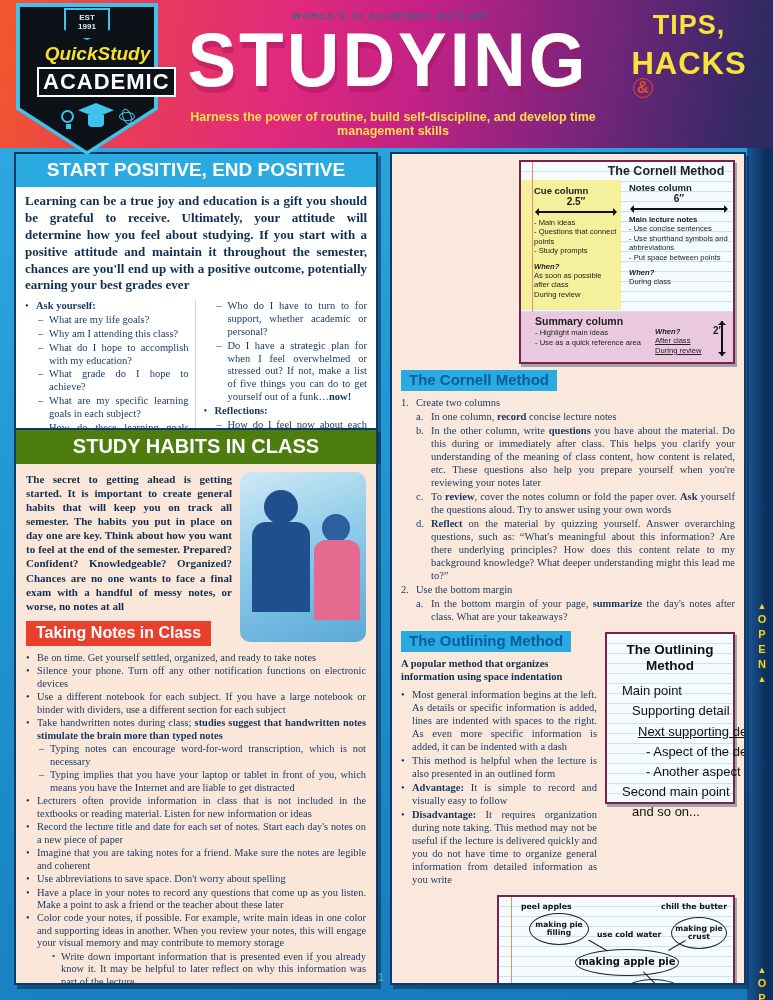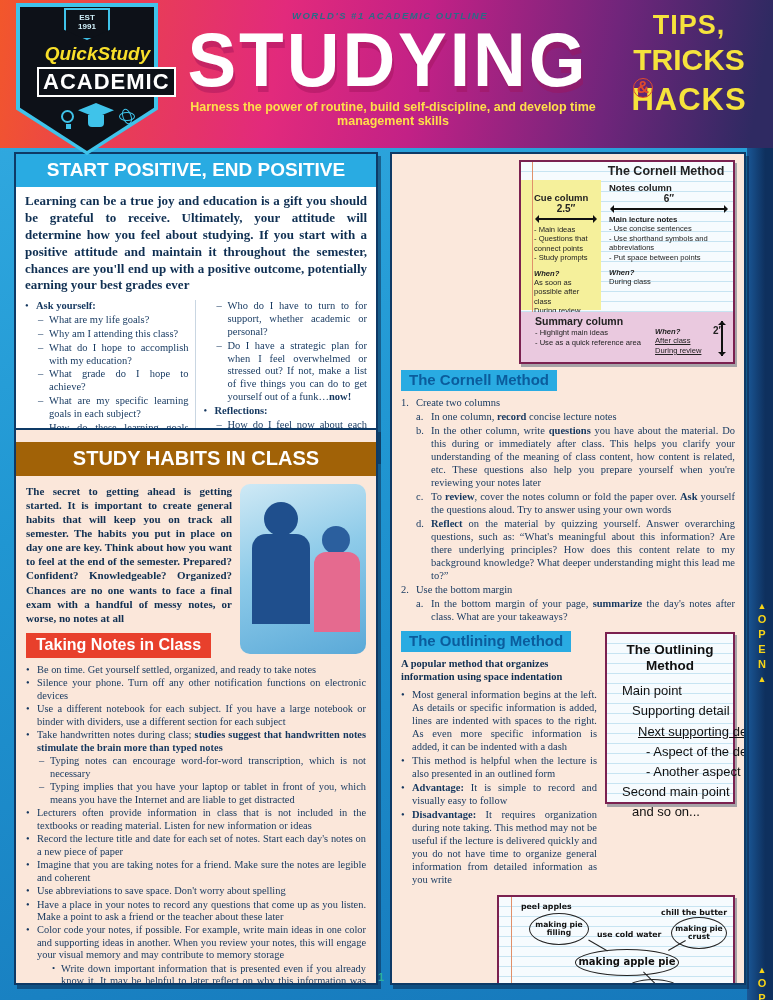--- a/index.html
+++ b/index.html
@@ -9,21 +9,21 @@
           font-family:"Liberation Serif", serif; }
 
   
   .header { position:absolute; top:0; left:0; width:773px; height:148px;
     background:linear-gradient(100deg,#f2572b 0%,#e93f52 16%,#e22a7c 36%,#c22186 54%,#70257b 78%,#2f2a62 97%); }
   .world-line { position:absolute; top:10px; left:180px; width:420px; text-align:center;
     color:#2b6b86; font:italic bold 9.5px "Liberation Sans",sans-serif; letter-spacing:1.5px; }
   .main-title { position:absolute; top:18px; left:168px; width:440px; text-align:center;
     color:#fff; font:800 73px "Liberation Sans",sans-serif; letter-spacing:3px; transform:scaleY(1.04);
     text-shadow:2px 6px 0 rgba(160,20,90,.45); }
-  .tagline { position:absolute; bottom:20px; left:168px; width:450px; text-align:center;
+  .tagline { position:absolute; bottom:10px; left:168px; width:450px; text-align:center;
     color:#ffdf49; font:bold 12.5px "Liberation Sans",sans-serif; }
   .side-title { position:absolute; top:12px; right:6px; width:156px; text-align:center;
     color:#f6e33c; font-family:"Liberation Sans",sans-serif; font-weight:800; line-height:1; }
   .side-title .st1 { font-size:27px; letter-spacing:1px; }
   .side-title .st2 { font-size:30px; margin-top:6px; }
   .side-title .st3 { font-size:31px; margin-top:9px; letter-spacing:1px; }
   .side-title .amp { position:absolute; left:22px; top:66px; color:#e04a2c; font-size:17px;
     border:1.5px solid #e04a2c; border-radius:50%; width:20px; height:20px; line-height:17px; }
 
   
@@ -60,21 +60,21 @@
   .open-marker { position:absolute; right:5px; display:flex; flex-direction:column; align-items:center;
     color:#f7d417; font:bold 11px "Liberation Sans",sans-serif; }
   .open-word { writing-mode:vertical-rl; text-orientation:upright; letter-spacing:3px; }
   .om1 { top:452px; } .om2 { top:816px; }
   .tri { font-size:9px; line-height:1; padding:2px 0; }
 
   
   .sec { position:absolute; border:2px solid #0e3a66; box-shadow:3px 4px 0 rgba(8,34,68,.5); overflow:hidden; }
   .sec-title { color:#fff; text-align:center; font:bold 19px "Liberation Sans",sans-serif; padding:5px 0 6px; }
   .cyan-bar { background:#29abe2; }
-  .red-bar { background:#a16207; font-size:20px;margin-top:12px; }
+  .red-bar { background:#4d7c0f; font-size:20px; }
 
   .sec1 { left:14px; top:152px; width:364px; height:308px; background:#fff; }
   .sec1 .sec-body { padding:6px 9px 4px; color:#14375f; font-size:10.5px; line-height:1.22; }
   .intro { font-weight:bold; text-align:justify; color:#0f2f52; font-size:13px; line-height:1.3; }
   .twocol { display:flex; margin-top:6px; }
   .twocol .col { flex:1; padding-right:6px; }
   .twocol .col + .col { border-left:1px solid #c9d6e2; padding-left:8px; padding-right:0; }
 
   .sec2 { left:14px; top:428px; width:364px; height:557px; background:#fbe7da; }
   .sec2 .sec-body { padding:8px 10px 4px; color:#14375f; font-size:10.4px; line-height:1.2; }
@@ -111,21 +111,21 @@
   
   .paper { background:#f6fbfe; background-image:repeating-linear-gradient(180deg,rgba(0,0,0,0) 0 9px,#c7e4f2 9px 10px);
     border:2px solid #7b2150; box-shadow:2px 3px 0 rgba(8,34,68,.35); }
   .red-line { position:absolute; top:0; bottom:0; width:1px; background:#e0906a; }
 
   
   .c-diagram { float:right; width:216px; height:204px; margin:0 0 5px 8px; position:relative;
     font-family:"Liberation Sans",sans-serif; color:#222; }
   .c-title { text-align:center; font-weight:bold; font-size:12.5px; padding-top:2px; margin-left:78px; }
   .c-cols { display:flex; height:130px; }
-  .c-cue { width:80px; background:#f5f09b; padding:12px 3px 0 13px; }
+  .c-cue { width:100px; background:#f5f09b; padding:5px 3px 0 13px; }
   .c-notes { flex:1; padding:2px 4px 0 8px; }
   .c-colhead { font-weight:bold; font-size:9.5px; }
   .c-width { font-weight:bold; font-size:10px; text-align:center; }
   .c-arrow { position:relative; height:2px; background:#111; margin:2px 4px 5px; }
   .c-arrow::before, .c-arrow::after { content:''; position:absolute; top:-3px; border:4px solid transparent; }
   .c-arrow::before { left:-7px; border-right-color:#111; }
   .c-arrow::after { right:-7px; border-left-color:#111; }
   .c-list .cell, .c-when .cell { display:block; font-size:7.6px; line-height:1.25; }
   .c-main { font-weight:bold; font-size:7.8px; }
   .c-when { margin-top:6px; }
@@ -156,21 +156,21 @@
   .m-diagram { float:right; width:238px; height:106px; margin:2px 0 4px 8px; position:relative;
     font-family:"DejaVu Sans",sans-serif; color:#111; }
   .m-node { position:absolute; border:1.4px solid #222; border-radius:50%; display:flex; align-items:center;
     justify-content:center; text-align:center; font-size:7.6px; font-weight:bold; line-height:1.05; padding:2px; }
   .m-label { position:absolute; font-size:7.8px; font-weight:bold; white-space:nowrap; }
   .n-filling { left:30px; top:16px; width:60px; height:32px; }
   .n-crust { right:6px; top:20px; width:56px; height:32px; }
   .n-center { left:76px; top:52px; width:104px; height:27px; font-size:10px; }
   .n-baking { left:128px; top:82px; width:52px; height:19px; }
   .l-peel { left:22px; top:5px; } .l-cold { left:98px; top:33px; }
-  .l-chill { right:6px; top:11px; } .l-preheat { left:60px; top:86px; }
+  .l-chill { right:6px; top:5px; } .l-preheat { left:60px; top:86px; }
   .conn { position:absolute; height:1.2px; background:#222; }
   .cn1 { left:88px; top:48px; width:22px; transform:rotate(30deg); }
   .cn2 { left:168px; top:48px; width:20px; transform:rotate(-30deg); }
   .cn3 { left:142px; top:80px; width:16px; transform:rotate(45deg); }
 
   .page-num { position:absolute; left:378px; top:971px; color:#2bb3a0;
     font:bold 11px "Liberation Sans",sans-serif; }
 </style>
 </head>
 <body>
@@ -190,21 +190,20 @@
       <div class="icons-row">
         <span class="bulb-icon"></span>
         <span class="cap-icon"></span>
         <span class="atom-icon"></span>
       </div>
     </div>
     <div class="world-line">WORLD'S #1 ACADEMIC OUTLINE</div>
     <div class="main-title">STUDYING</div>
     <div class="side-title">
       <div class="st1">TIPS,</div>
-      <div class="st2">TRICKS</div>
       <div class="st3">HACKS</div>
       <span class="amp">&amp;</span>
     </div>
     <div class="tagline">Harness the power of routine, build self-discipline, and develop time management skills</div>
   </div>
 
   <div class="edge-strip">
     <div class="open-marker om1">
       <span class="tri">▲</span>
       <span class="open-word">OPEN</span>

